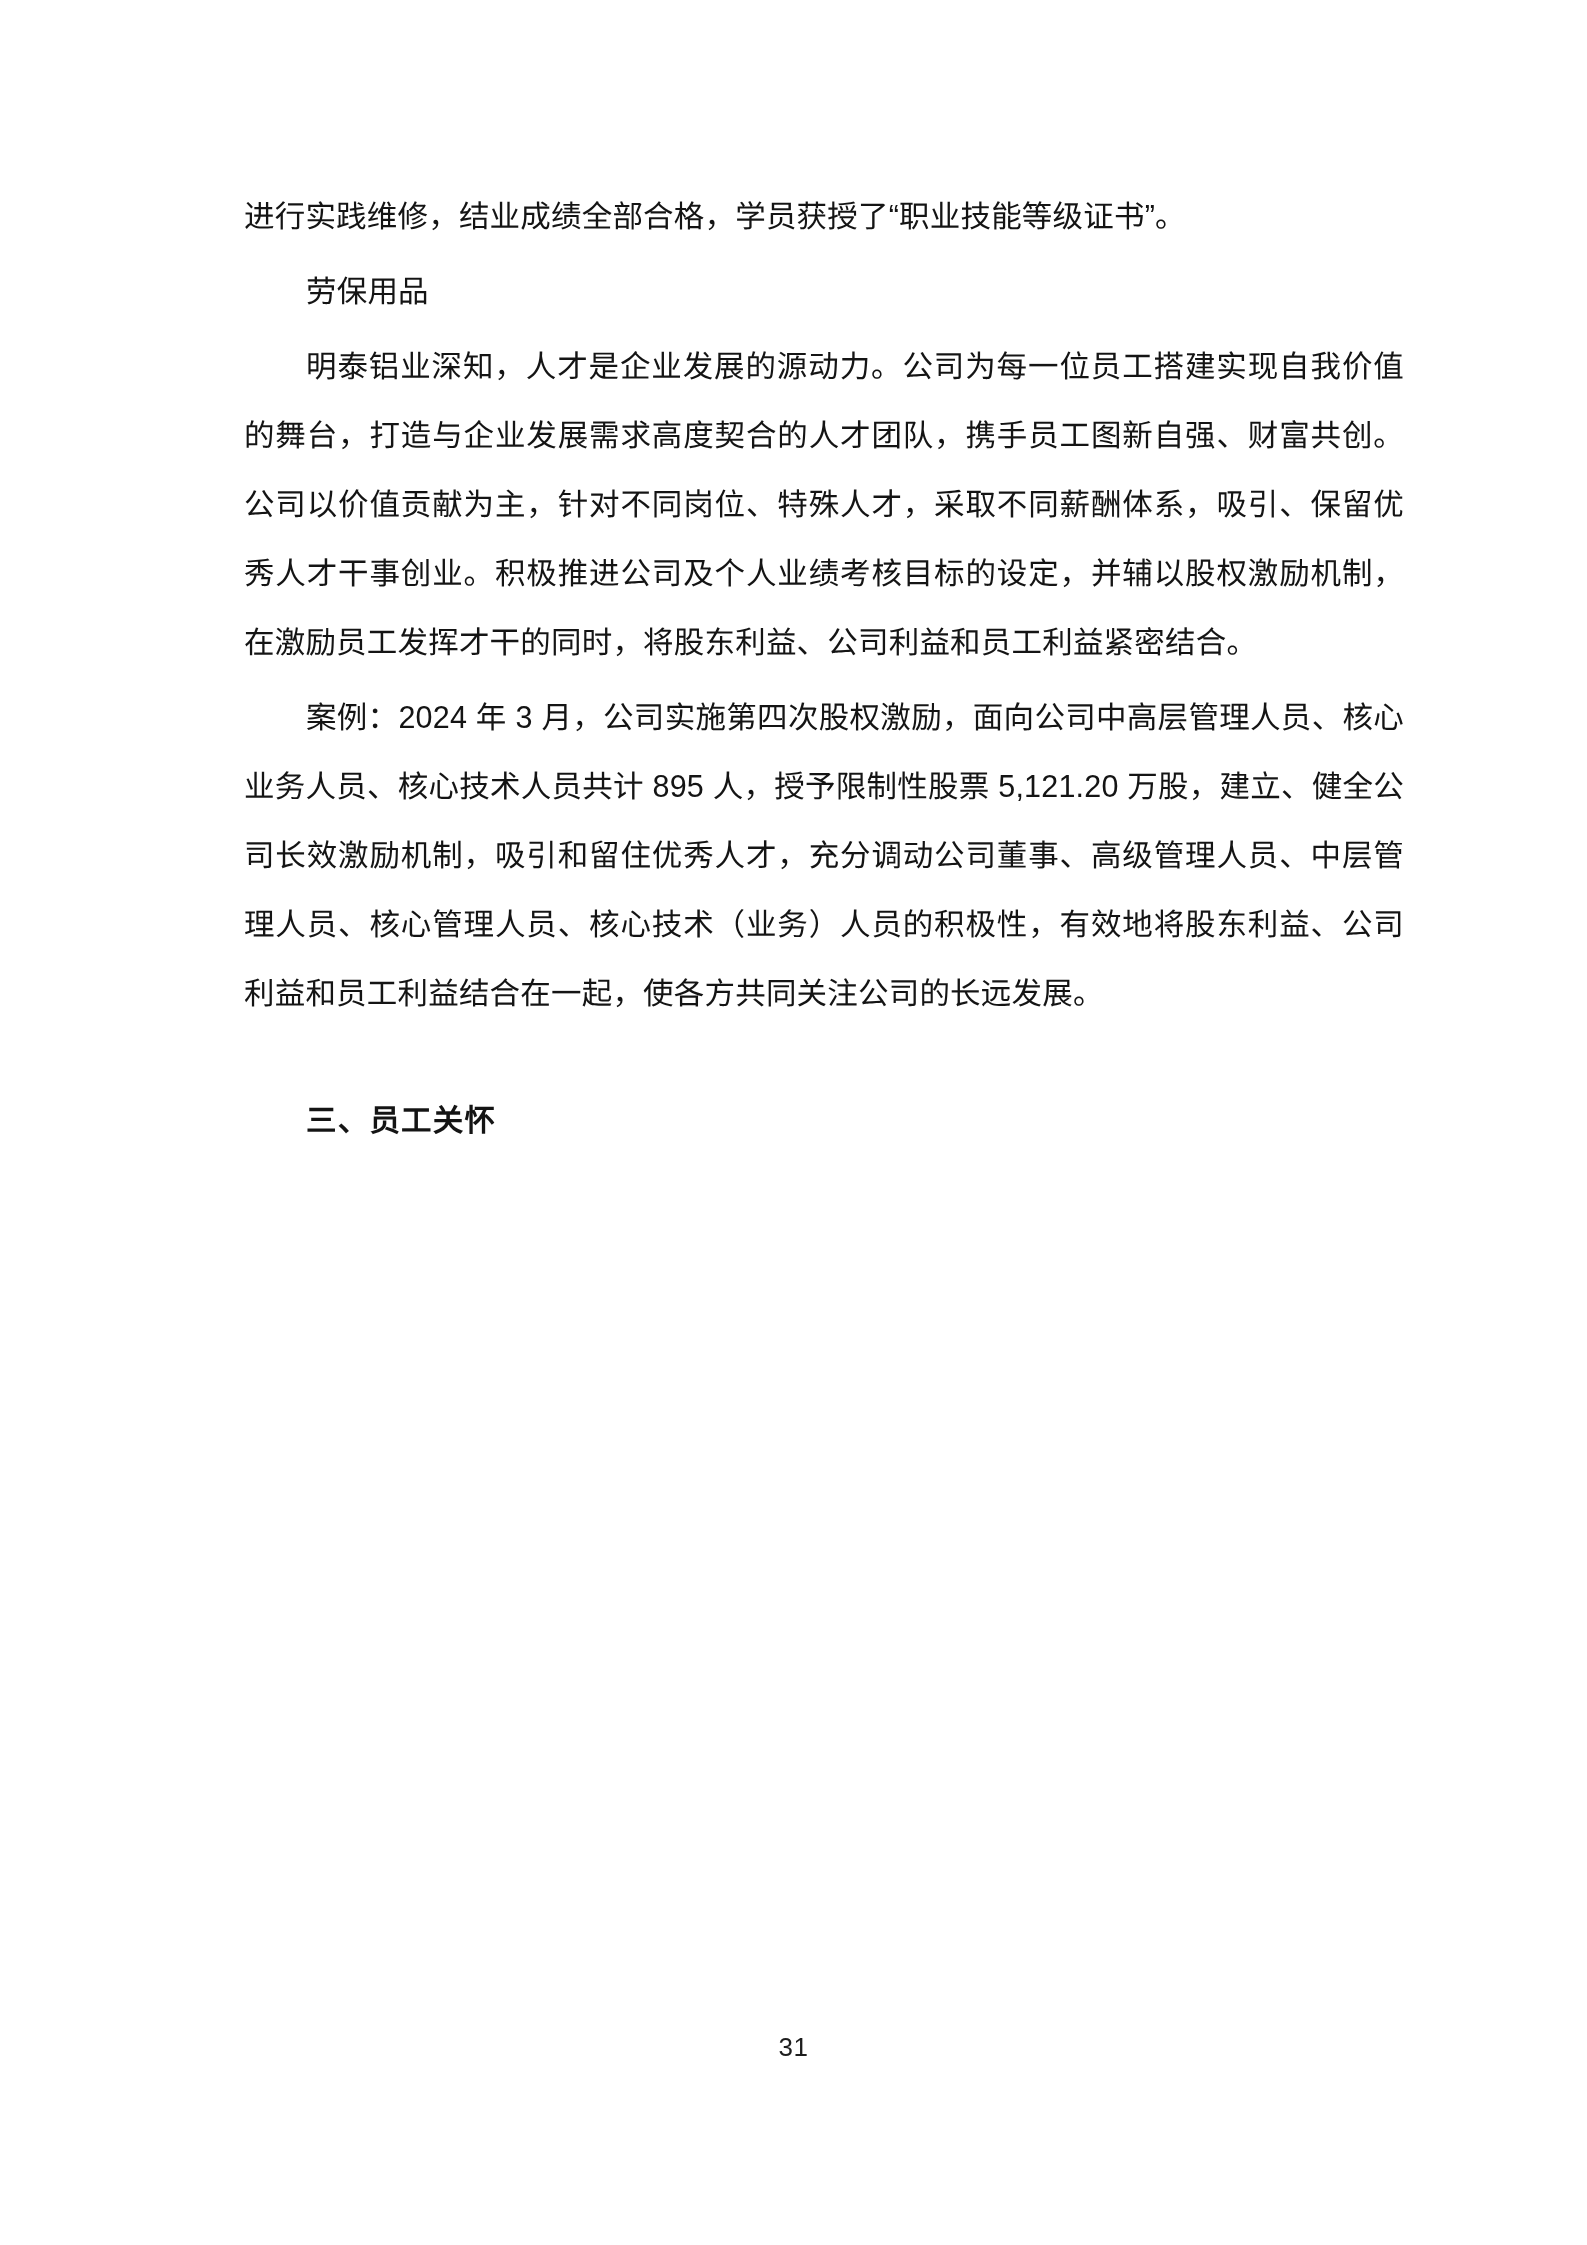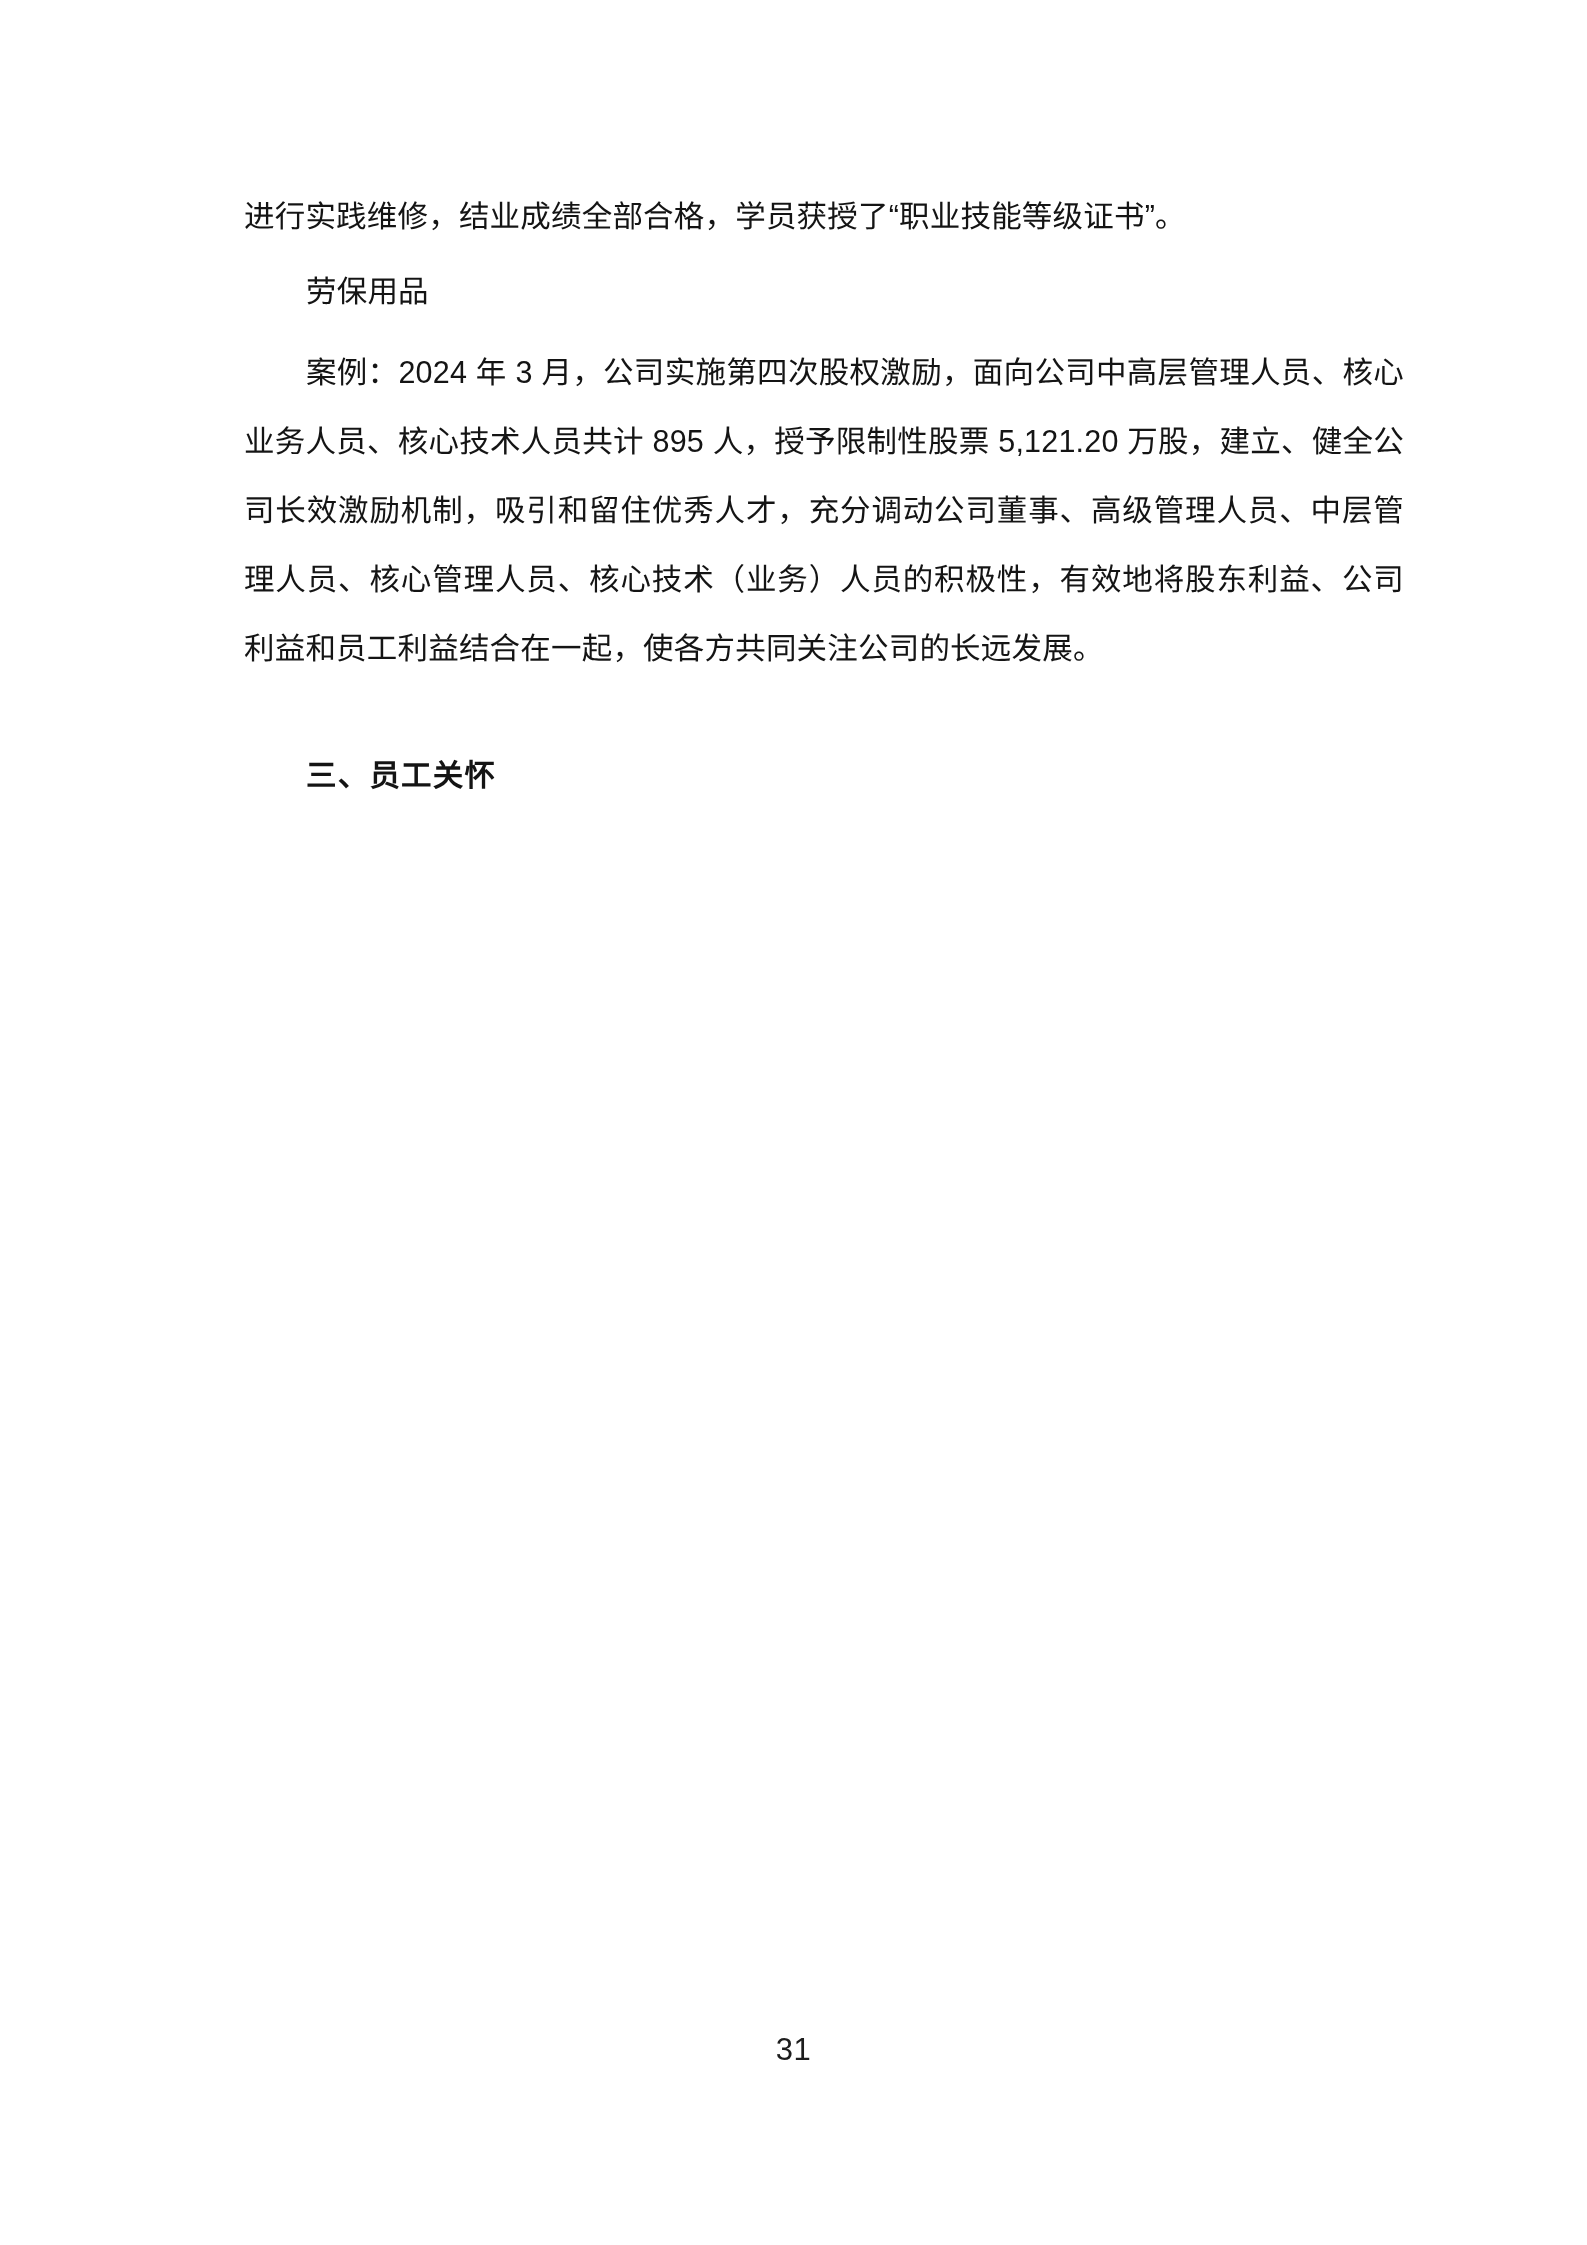--- a/index.html
+++ b/index.html
@@ -46,40 +46,41 @@
     letter-spacing: 1.2px;
   }
   .gap-small { height: 6px; }
   .gap-section { height: 58px; }
   .page-number {
     position: absolute;
     left: 0;
     right: 0;
     top: 2032px;
     text-align: center;
-    font-size: 31px;
+    font-size: 26px;
     color: #1d1d1d;
     letter-spacing: 0.5px;
   }
 </style>
 </head>
 <body>
 
 <div class="page">
 
   <div class="content">
 
     <p class="para">进行实践维修，结业成绩全部合格，学员获授了“职业技能等级证书”。</p>
 
     <div class="gap-small"></div>
 
     <p class="para indent">劳保用品</p>
 
     <div class="gap-small"></div>
 
+    <p class="para indent">明泰铝业深知，人才是企业发展的源动力。公司为每一位员工搭建实现自我价值的舞台，打造与企业发展需求高度契合的人才团队，携手员工图新自强、财富共创。公司以价值贡献为主，针对不同岗位、特殊人才，采取不同薪酬体系，吸引、保留优秀人才干事创业。积极推进公司及个人业绩考核目标的设定，并辅以股权激励机制，在激励员工发挥才干的同时，将股东利益、公司利益和员工利益紧密结合。</p>
 
     <div class="gap-small"></div>
 
     <p class="para indent">案例：2024 年 3 月，公司实施第四次股权激励，面向公司中高层管理人员、核心业务人员、核心技术人员共计 895 人，授予限制性股票 5,121.20 万股，建立、健全公司长效激励机制，吸引和留住优秀人才，充分调动公司董事、高级管理人员、中层管理人员、核心管理人员、核心技术（业务）人员的积极性，有效地将股东利益、公司利益和员工利益结合在一起，使各方共同关注公司的长远发展。</p>
 
     <div class="gap-section"></div>
 
     <p class="para heading">三、员工关怀</p>
 
     <div class="gap-small"></div>

